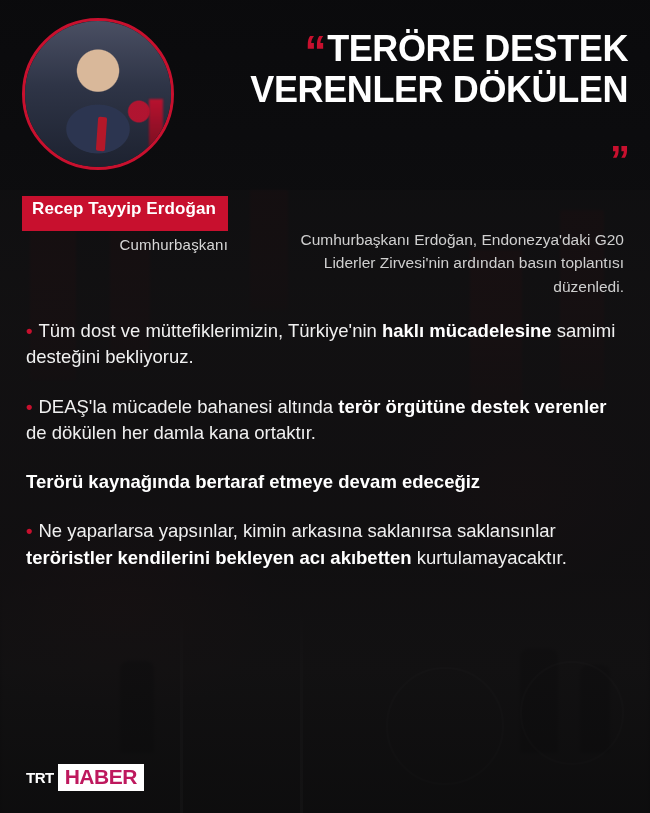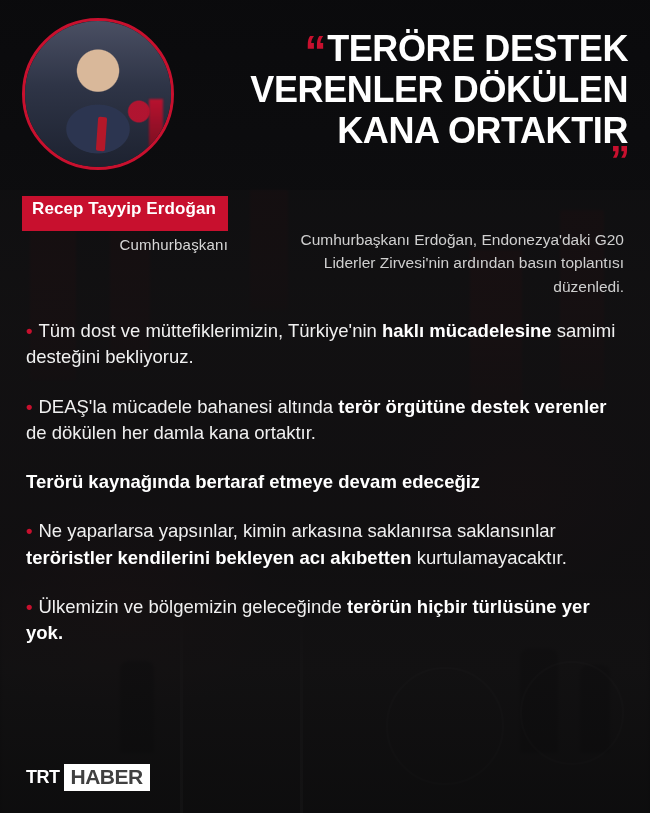--- a/index.html
+++ b/index.html
@@ -145,24 +145,24 @@
     font-size:19px;
     margin-bottom:23px;
   }
 
   
   .logo {
     position:absolute; left:26px; bottom:22px;
     display:flex; align-items:center;
   }
   .logo .trt {
-    color:#ffffff; font-weight:bold; font-size:18px; letter-spacing:-0.5px;
+    color:#ffffff; font-weight:bold; font-size:15px; letter-spacing:-0.5px;
   }
   .logo .haber {
-    background:#ffffff; color:#404040; font-weight:bold; font-size:21px;
+    background:#ffffff; color:#be185d; font-weight:bold; font-size:21px;
     padding:1px 7px 2px 7px; margin-left:4px; letter-spacing:-0.5px;text-align:center;
   }
 </style>
 </head>
 <body>
 
 <div id="page">
 
   <div class="bg-photo">
     <div class="bg-flag" style="left:30px;  top:40px;  width:46px;  height:150px;"></div>
@@ -186,21 +186,20 @@
       <div class="ph"></div>
       <div class="tie"></div>
       <div class="flagstripe"></div>
     </div>
 
     <div class="headline">
       <div>
         <span class="quote-open">“</span><span>TERÖRE DESTEK</span>
       </div>
       <div>VERENLER DÖKÜLEN</div>
-      <div>KANA ORTAKTIR</div>
     </div>
     <div class="quote-close">”</div>
   </div>
 
   <div class="name-wrap">
     <div class="name-bar">Recep Tayyip Erdoğan</div>
     <div class="name-sub">Cumhurbaşkanı</div>
   </div>
 
   <div class="intro">Cumhurbaşkanı Erdoğan, Endonezya'daki G20 Liderler Zirvesi'nin ardından basın toplantısı düzenledi.</div>
@@ -211,23 +210,20 @@
       </div>
       <div class="item">
         <p><span class="dot">•</span><span>DEAŞ'la mücadele bahanesi altında </span><b>terör örgütüne destek verenler</b><span> de dökülen her damla kana ortaktır.</span></p>
       </div>
       <div class="item">
         <p class="highlight"><b>Terörü kaynağında bertaraf etmeye devam edeceğiz</b></p>
       </div>
       <div class="item">
         <p><span class="dot">•</span><span>Ne yaparlarsa yapsınlar, kimin arkasına saklanırsa saklansınlar </span><b>teröristler kendilerini bekleyen acı akıbetten</b><span> kurtulamayacaktır.</span></p>
       </div>
-      <div class="item">
-        <p><span class="dot">•</span><span>Ülkemizin ve bölgemizin geleceğinde </span><b>terörün hiçbir türlüsüne yer yok.</b></p>
-      </div>
     </div>
 
   <div class="logo">
     <span class="trt">TRT</span>
     <span class="haber">HABER</span>
   </div>
 
 </div>
 
 </body></html>

